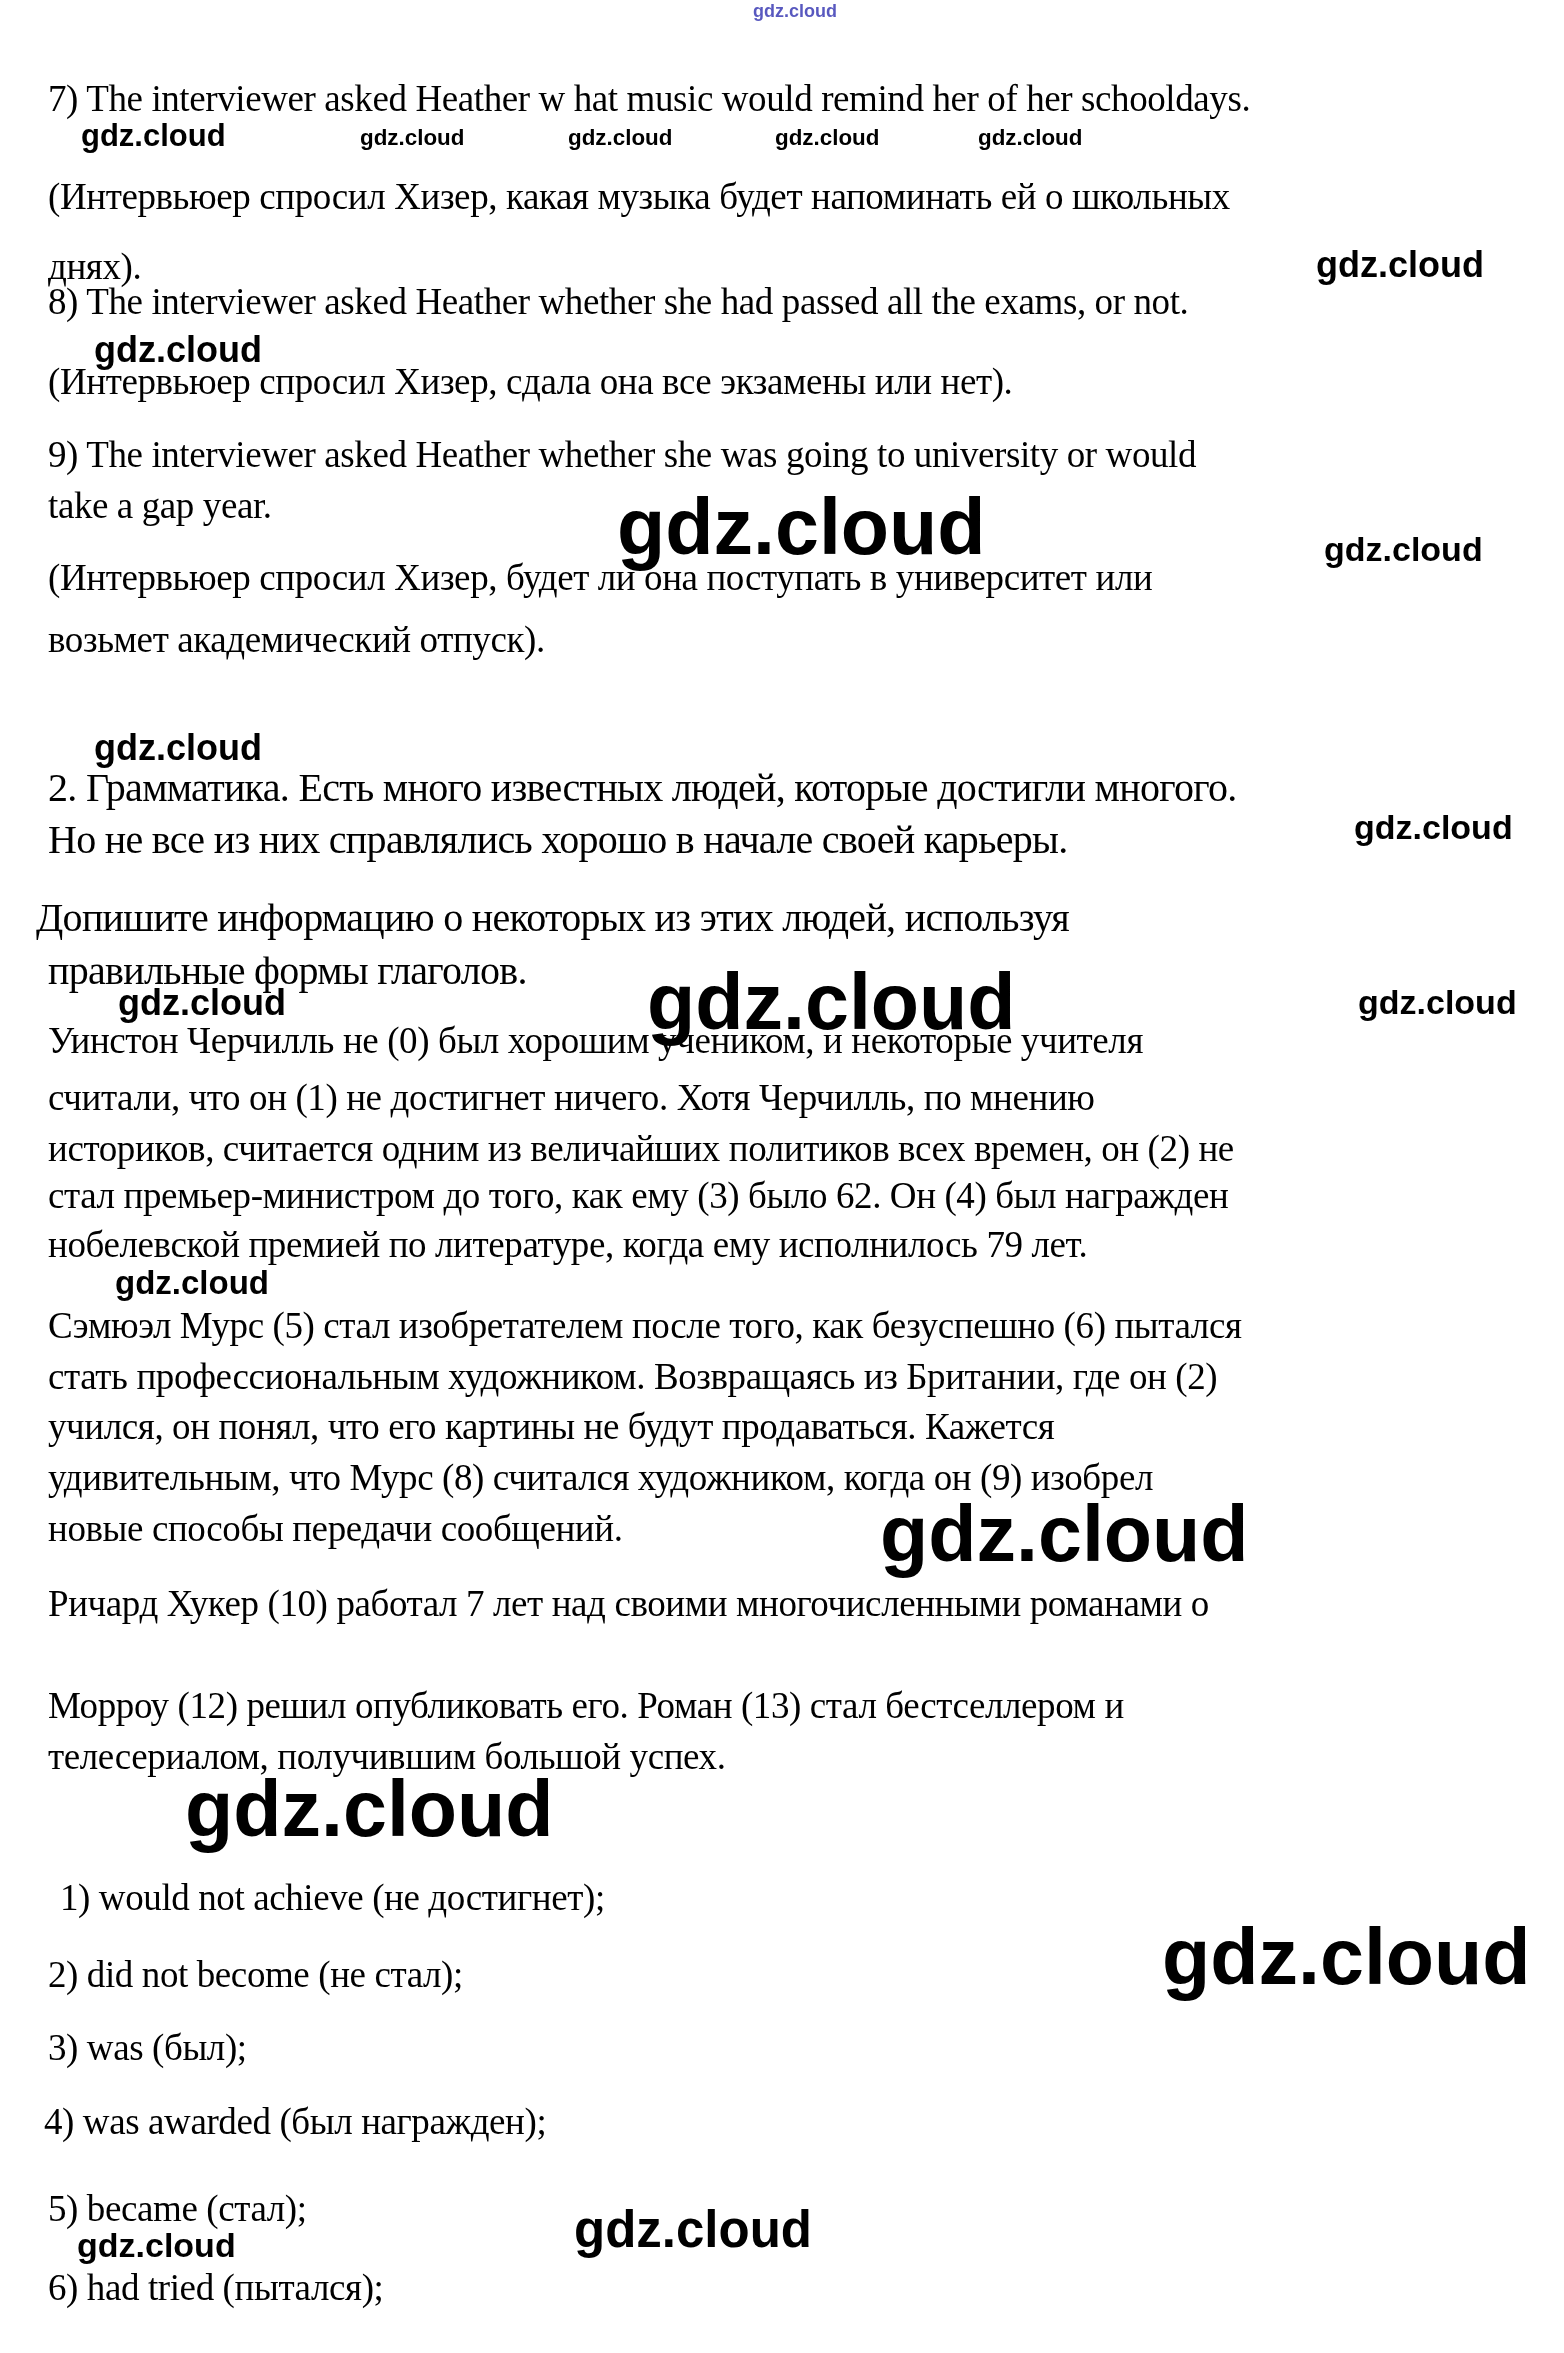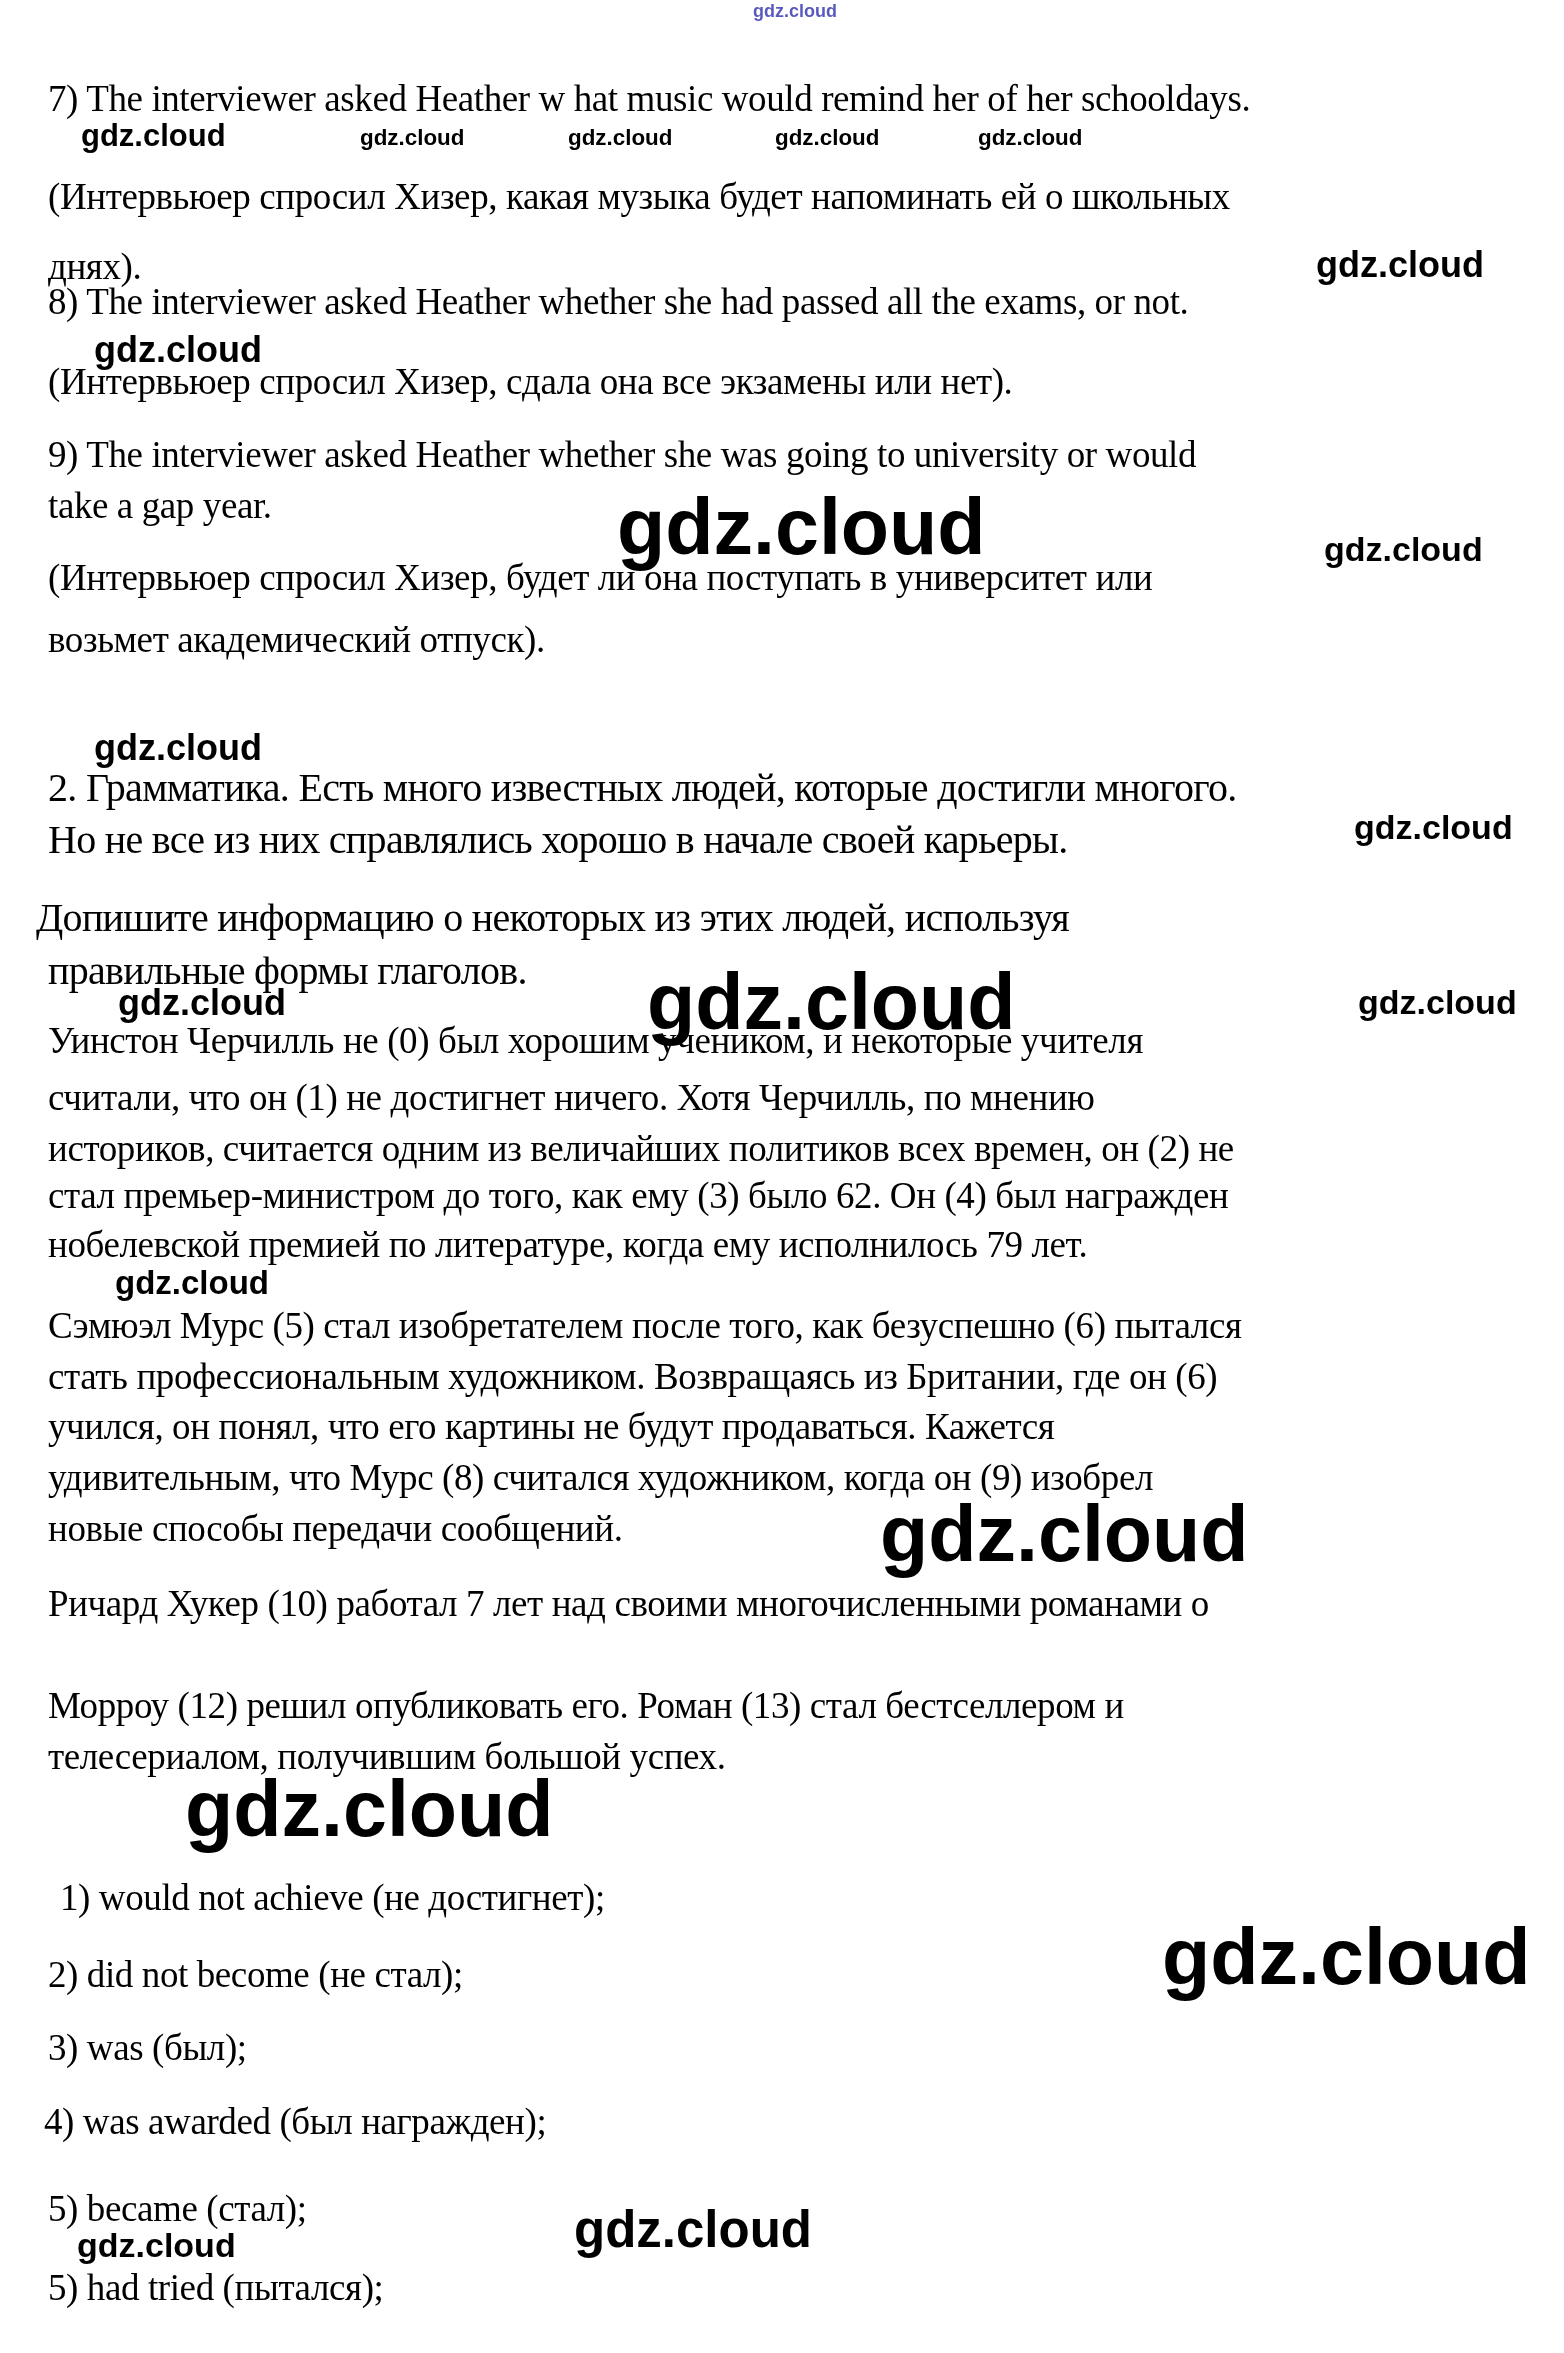--- a/index.html
+++ b/index.html
@@ -92,21 +92,21 @@
 
   <div class="t" style="left:48px;top:1021px;">Уинстон Черчилль не (0) был хорошим учеником, и некоторые учителя</div>
   <div class="t" style="left:48px;top:1078px;">считали, что он (1) не достигнет ничего. Хотя Черчилль, по мнению</div>
   <div class="t" style="left:48px;top:1129px;">историков, считается одним из величайших политиков всех времен, он (2) не</div>
   <div class="t" style="left:48px;top:1176px;">стал премьер-министром до того, как ему (3) было 62. Он (4) был награжден</div>
   <div class="t" style="left:48px;top:1225px;">нобелевской премией по литературе, когда ему исполнилось 79 лет.</div>
 
   <div class="wm" style="left:115px;top:1266px;font-size:33px;">gdz.cloud</div>
 
   <div class="t" style="left:48px;top:1306px;">Сэмюэл Мурс (5) стал изобретателем после того, как безуспешно (6) пытался</div>
-  <div class="t" style="left:48px;top:1357px;">стать профессиональным художником. Возвращаясь из Британии, где он (6)</div>
+  <div class="t" style="left:48px;top:1357px;">стать профессиональным художником. Возвращаясь из Британии, где он (2)</div>
   <div class="t" style="left:48px;top:1407px;">учился, он понял, что его картины не будут продаваться. Кажется</div>
   <div class="t" style="left:48px;top:1458px;">удивительным, что Мурс (8) считался художником, когда он (9) изобрел</div>
   <div class="t" style="left:48px;top:1509px;">новые способы передачи сообщений.</div>
 
   <div class="wm" style="left:880px;top:1494px;font-size:79px;">gdz.cloud</div>
 
   <div class="t" style="left:48px;top:1584px;">Ричард Хукер (10) работал 7 лет над своими многочисленными романами о</div>
   <div class="t" style="left:48px;top:1686px;">Морроу (12) решил опубликовать его. Роман (13) стал бестселлером и</div>
   <div class="t" style="left:48px;top:1737px;">телесериалом, получившим большой успех.</div>
 
@@ -115,16 +115,16 @@
   <div class="t" style="left:48px;top:1878px;margin-left:12px;">1) would not achieve (не достигнет);</div>
   <div class="wm" style="left:1162px;top:1917px;font-size:79px;">gdz.cloud</div>
   <div class="t" style="left:48px;top:1955px;">2) did not become (не стал);</div>
   <div class="t" style="left:48px;top:2028px;">3) was (был);</div>
   <div class="t" style="left:44px;top:2102px;">4) was awarded (был награжден);</div>
   <div class="t" style="left:48px;top:2189px;">5) became (стал);</div>
 
   <div class="wm" style="left:574px;top:2204px;font-size:51px;">gdz.cloud</div>
   <div class="wm" style="left:77px;top:2228px;font-size:34px;">gdz.cloud</div>
 
-  <div class="t" style="left:48px;top:2268px;">5) had tried (пытался);</div>
+  <div class="t" style="left:48px;top:2268px;">6) had tried (пытался);</div>
 
 </div>
 
 
 </body></html>

